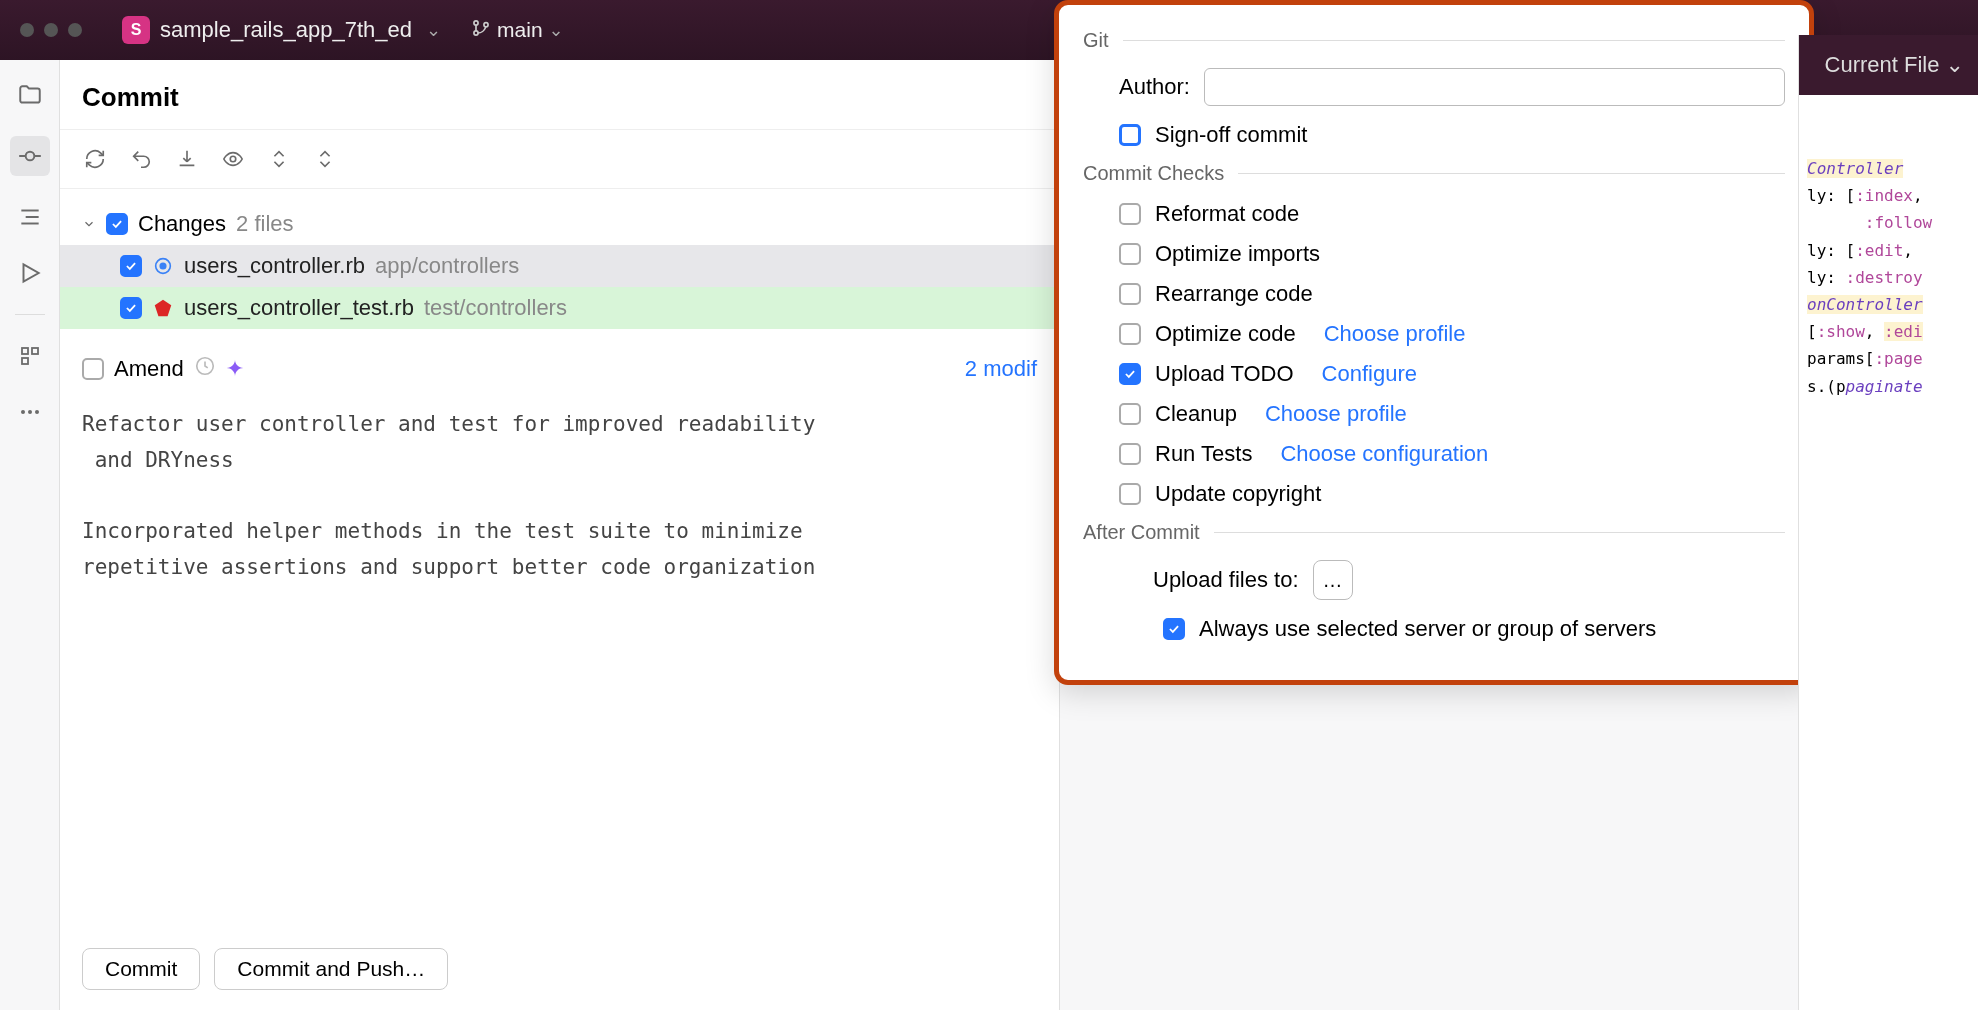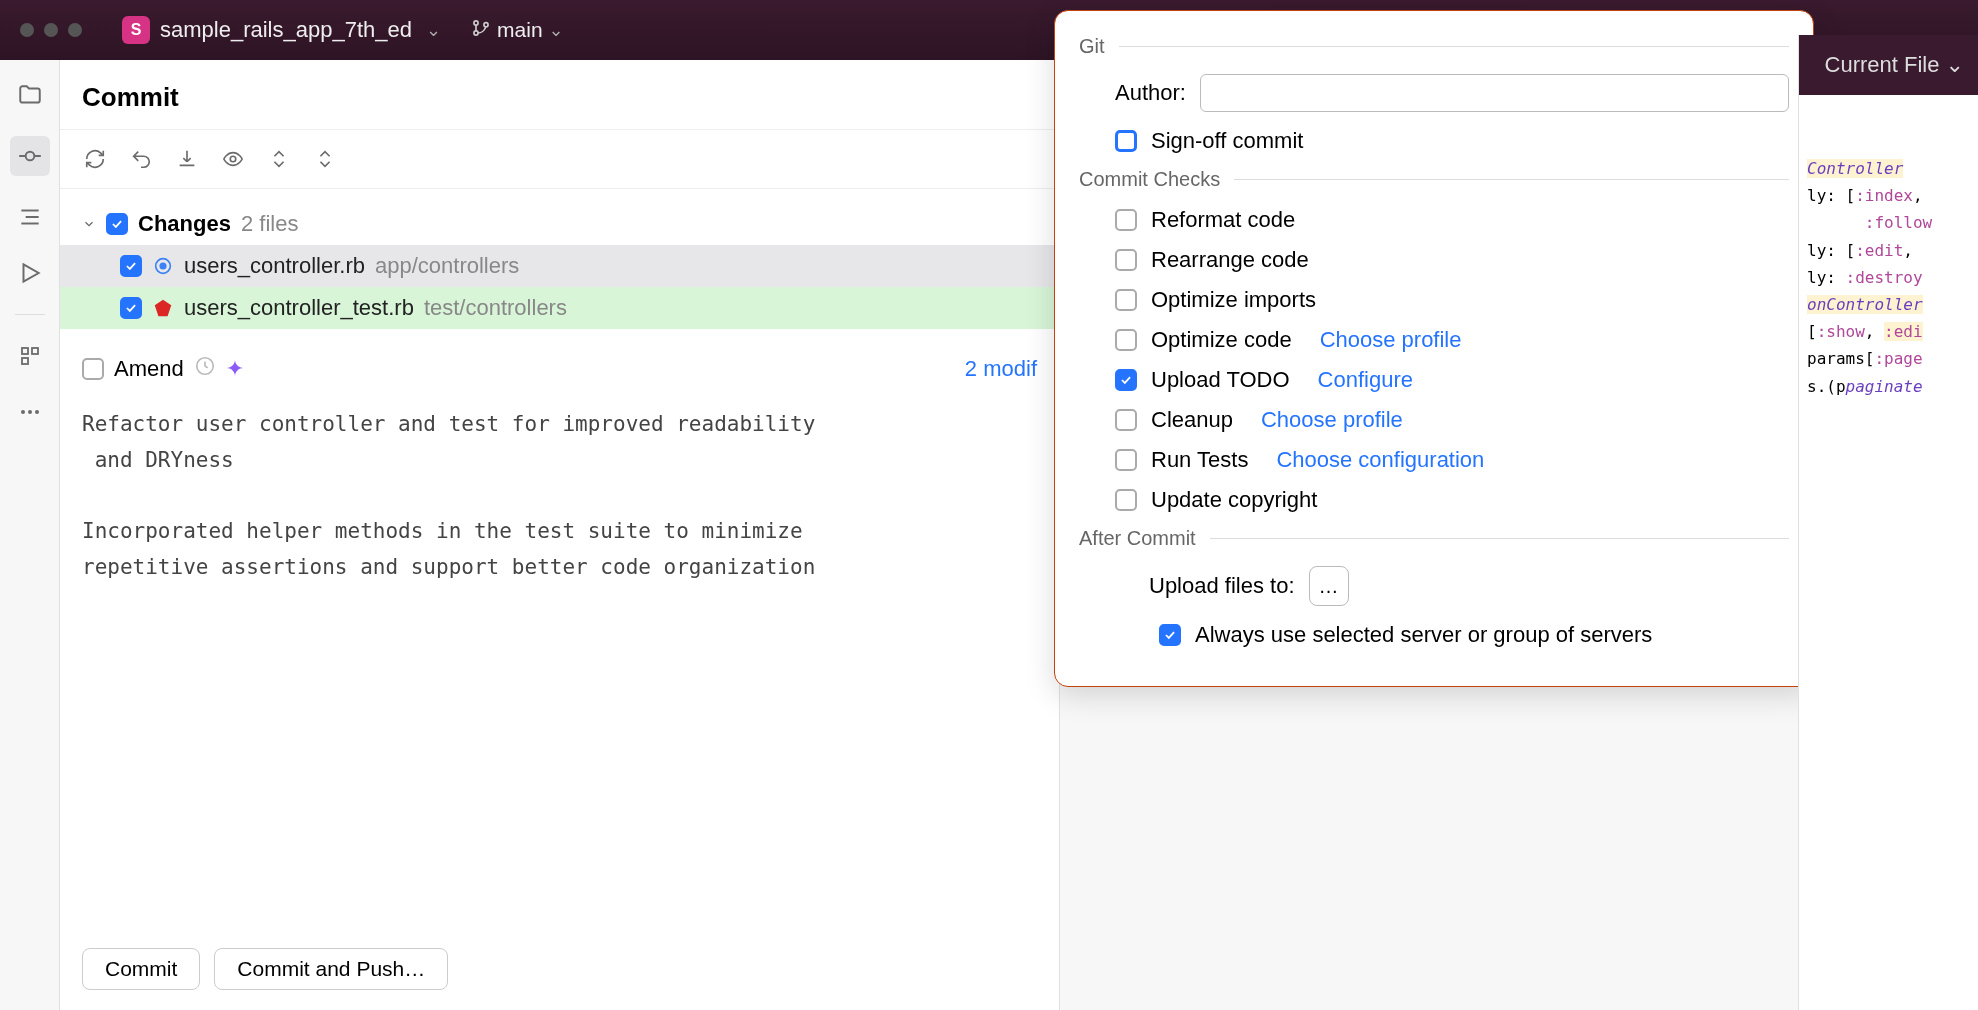--- a/index.html
+++ b/index.html
@@ -84,21 +84,21 @@
 }
 .chevron-down { width: 14px; height: 14px; }
 .cbx {
   width: 22px; height: 22px; border: 2px solid #2474ff; border-radius: 5px;
   background: #2474ff; display: inline-flex; align-items:center; justify-content:center;
   flex-shrink: 0;
 }
 .cbx.unchecked { background: #fff; border-color: #aaa; }
 .cbx.focus { background:#fff; border: 3px solid #2474ff; }
 .cbx svg { width: 14px; height: 14px; }
-.changes-title { font-weight: 700; font-size: 22px; }
+.changes-title { font-weight: 400; font-size: 22px; }
 .changes-count { color: #888; font-size: 22px; }
 
 .file-row {
   display: flex; align-items: center; gap: 10px;
   padding: 8px 22px 8px 60px;
   font-size: 22px;
 }
 .file-row.selected { background: #e7e7ea; }
 .file-row.added { background: #d8f5d8; }
 .file-icon { width: 22px; height: 22px; display:inline-flex; }
@@ -135,24 +135,24 @@
   border: 1px solid #ccc;
   border-radius: 8px;
   background: #fff;
   font-size: 21px;
   cursor: pointer;
 }
 
 
 .popup {
   position: absolute;
-  top: 10px; left: 1054px;
+  top: 0; left: 1054px;
   width: 760px;
   background: #fff;
-  border: 1px solid #c2410c;
+  border: 5px solid #c2410c;
   border-radius: 14px;
   box-shadow: 0 8px 30px rgba(0,0,0,0.15);
   padding: 18px 24px 24px 24px;
 }
 .section-title {
   display: flex; align-items: center; gap: 14px;
   color: #666; font-size: 20px;
   margin: 6px 0 16px 0;
 }
 .section-title .line { flex: 1; height: 1px; background: #ddd; }
@@ -395,25 +395,25 @@
     <span>Commit Checks</span>
       <div class="line"></div>
   </div>
   <div id="checks-container">
       <div class="check-row">
         <span class="cbx unchecked"></span>
         <span>Reformat code</span>
       </div>
       <div class="check-row">
         <span class="cbx unchecked"></span>
+        <span>Optimize imports</span>
+      </div>
+      <div class="check-row">
+        <span class="cbx unchecked"></span>
         <span>Rearrange code</span>
-      </div>
-      <div class="check-row">
-        <span class="cbx unchecked"></span>
-        <span>Optimize imports</span>
       </div>
       <div class="check-row">
         <span class="cbx unchecked"></span>
         <span>Optimize code</span>
         <span class="link">Choose profile</span>
       </div>
       <div class="check-row">
         <span class="cbx">
           <svg viewBox="0 0 24 24" fill="none" stroke="white" stroke-width="3">
             <polyline points="5 12 10 17 19 7"></polyline>

